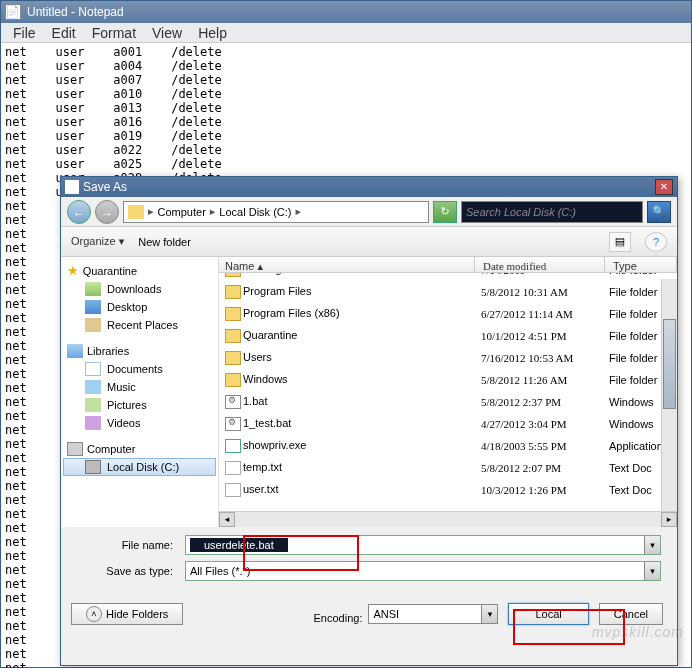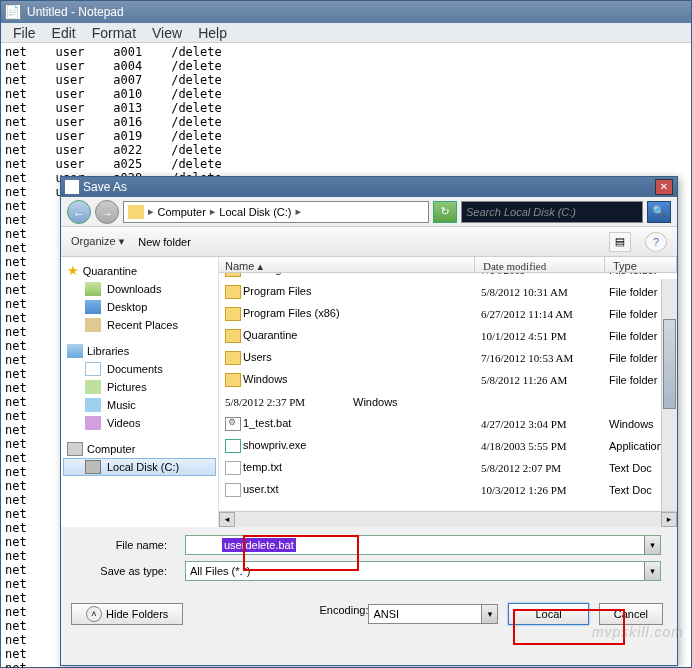--- a/index.html
+++ b/index.html
@@ -69,34 +69,34 @@
 .fl-row { display: flex; height: 22px; align-items: center; }
 .fl-row > div { padding: 0 6px; font-size: 11px; color: #000; overflow: hidden; white-space: nowrap; }
 .fl-row .col-name { display: flex; gap: 2px; }
 .fl-scroll-v { position: absolute; top: 22px; right: 0; bottom: 16px; width: 16px; background: #e8e8e8; border-left: 1px solid #ccc; }
 .fl-scroll-v .thumb { position: absolute; top: 40px; left: 1px; right: 1px; height: 90px; background: linear-gradient(#d0d8e0,#a8b8c8); border: 1px solid #888; }
 .fl-scroll-h { height: 16px; background: #e8e8e8; border-top: 1px solid #ccc; display: flex; }
 .fl-scroll-h .harrow { width: 16px; border: 1px solid #aaa; background: #ddd; text-align: center; font-size: 9px; line-height: 12px; }
 
 .bottom-fields { padding: 8px 16px 6px 16px; }
 .field-row { display: flex; align-items: center; margin-bottom: 6px; }
-.field-row label { width: 108px; text-align: right; padding-right: 18px; font-size: 11px; }
+.field-row label { width: 108px; text-align: right; padding-right: 12px; font-size: 11px; }
 .field-row .combo { flex: 1; height: 20px; background: #fff; border: 1px solid #7a8; display: flex; align-items: center; padding: 0 4px; position: relative; font-size: 11px; }
 .field-row .combo .dd { position: absolute; right: 0; top: 0; bottom: 0; width: 16px; background: linear-gradient(#eee,#ccc); border-left: 1px solid #888; text-align: center; font-size: 9px; line-height: 18px; }
-.filename-val { background: #6d28d9; color: #fff; padding: 1px 2px; margin-left: 32px; }
+.filename-val { background: #0f172a; color: #fff; padding: 1px 14px; }
 
 .red-box-1 { position: absolute; border: 2px solid #d00; top: 358px; left: 182px; width: 116px; height: 36px; pointer-events: none; }
 .red-box-2 { position: absolute; border: 2px solid #d00; top: 432px; left: 452px; width: 112px; height: 36px; pointer-events: none; }
 
 .button-row { display: flex; align-items: center; padding: 10px 14px 10px 10px; gap: 10px; }
 .btn { height: 22px; padding: 0 14px; background: linear-gradient(#fdfdfd,#e4e4e4); border: 1px solid #888; font-size: 11px; display: flex; align-items: center; }
 .btn.save { border: 1px solid #3a78c0; box-shadow: 0 0 2px #6aa8e8; padding: 0 26px; }
 .hide-folders { display: flex; align-items: center; gap: 4px; }
 .hide-folders .chev { width: 16px; height: 16px; border: 1px solid #888; border-radius: 50%; background: #eee; text-align: center; font-size: 9px; line-height: 14px; }
-.enc-row { display: flex; align-items: flex-start; }
+.enc-row { display: flex; align-items: flex-end; gap: 6px; }
 .enc-row .combo { width: 130px; height: 20px; background: #fff; border: 1px solid #888; position: relative; padding: 0 4px; font-size: 11px; display: flex; align-items: center; }
 .enc-row .combo .dd { position: absolute; right: 0; top: 0; bottom: 0; width: 16px; background: linear-gradient(#eee,#ccc); border-left: 1px solid #888; text-align: center; font-size: 9px; line-height: 18px; }
 
 .watermark { position: absolute; right: 8px; bottom: 28px; color: rgba(120,120,120,.35); font-size: 14px; font-style: italic; letter-spacing: 1px; pointer-events: none; }
 </style>
 </head>
 <body>
 
 <div class="notepad">
   <div class="notepad-titlebar">
@@ -214,26 +214,26 @@
       <div class="sb-group">
         <div class="sb-head">
             <span class="mini-icon ic-lib"></span>
             <span>Libraries</span>
           </div>
         <div class="sb-item">
             <span class="mini-icon ic-doc"></span>
             <span>Documents</span>
           </div>
         <div class="sb-item">
+            <span class="mini-icon ic-music"></span>
+            <span>Music</span>
+          </div>
+        <div class="sb-item">
             <span class="mini-icon ic-pic"></span>
             <span>Pictures</span>
-          </div>
-        <div class="sb-item">
-            <span class="mini-icon ic-music"></span>
-            <span>Music</span>
           </div>
         <div class="sb-item">
             <span class="mini-icon ic-video"></span>
             <span>Videos</span>
           </div>
       </div>
       <div class="sb-group">
         <div class="sb-head">
             <span class="mini-icon ic-comp"></span>
             <span>Computer</span>
@@ -294,20 +294,24 @@
           </div>
           <div class="fl-row">
             <div class="col-name">
               <span class="mini-icon ic-folder"></span>
               <span>Windows</span>
             </div>
             <div class="col-date">5/8/2012 11:26 AM</div>
             <div class="col-type">File folder</div>
           </div>
           <div class="fl-row">
+            <div class="col-name">
+              <span class="mini-icon ic-bat"></span>
+              <span>1.bat</span>
+            </div>
             <div class="col-date">5/8/2012 2:37 PM</div>
             <div class="col-type">Windows</div>
           </div>
           <div class="fl-row">
             <div class="col-name">
               <span class="mini-icon ic-bat"></span>
               <span>1_test.bat</span>
             </div>
             <div class="col-date">4/27/2012 3:04 PM</div>
             <div class="col-type">Windows</div>

